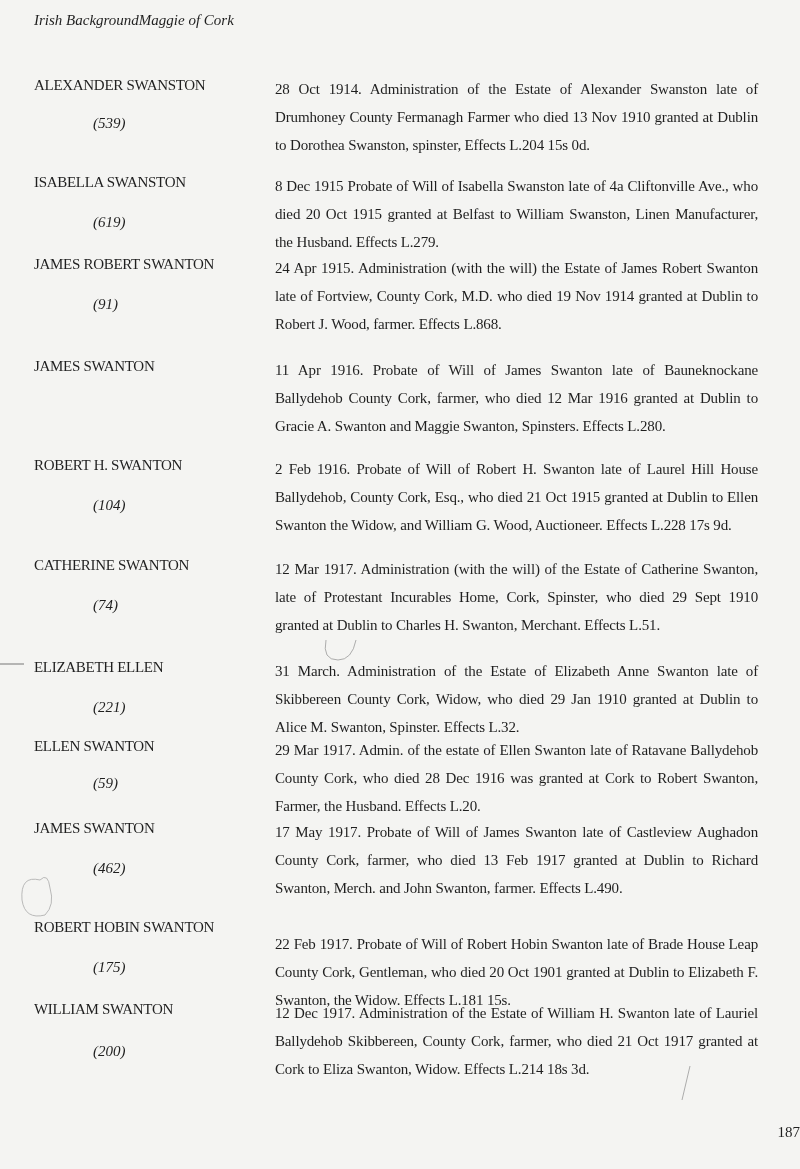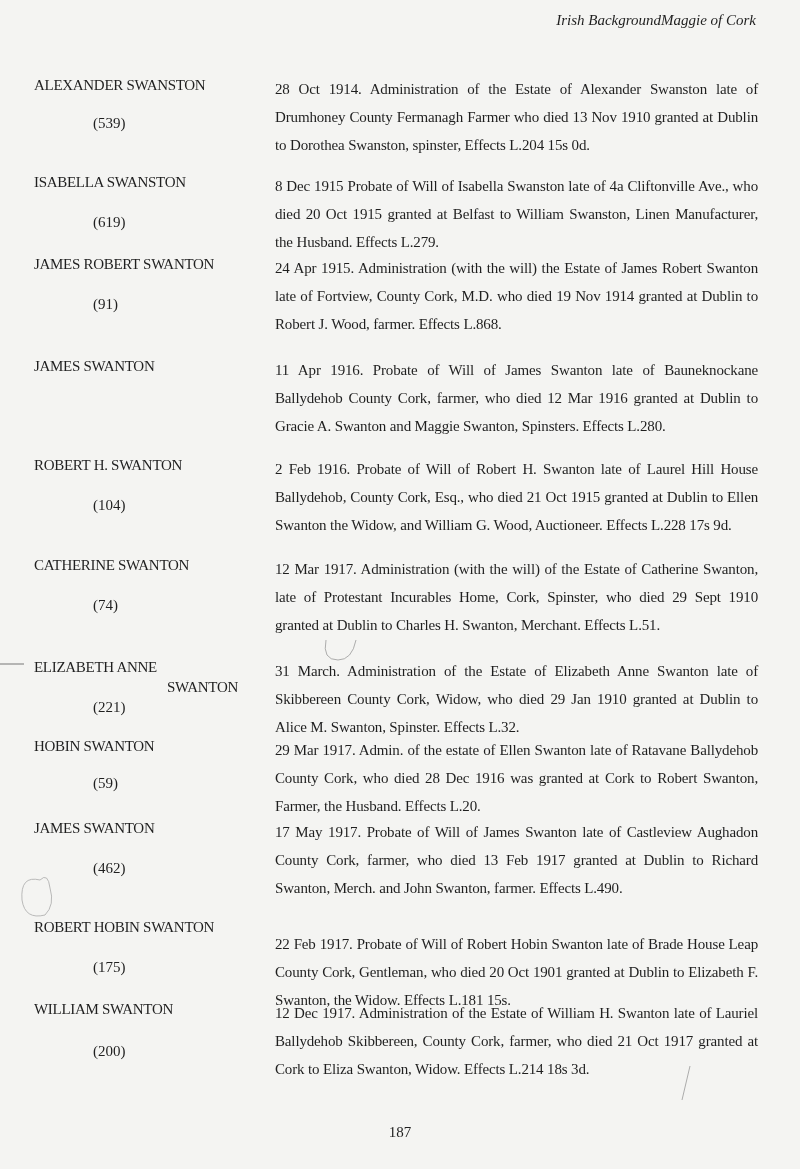--- a/index.html
+++ b/index.html
@@ -7,43 +7,43 @@
     width: 800px; height: 1169px;
     background: #f4f4f2;
     position: relative;
     overflow: hidden;
     font-family: "Liberation Serif", "DejaVu Serif", serif;
     color: #1f1f1f;
   }
   .running-head {
     position: absolute; top: 12px; left: 34px; right: 44px;
     font-style: italic; font-size: 15px;
-    display: flex; justify-content: flex-end;
+    display: flex; justify-content: flex-start;
   }
   .entries { position: absolute; top: 75px; left: 0; width: 800px; }
   .entry {
     position: absolute; left: 0; width: 800px;
   }
   .name {
     position: absolute; left: 34px; width: 235px;
     font-size: 15px; line-height: 20px; letter-spacing: -0.3px;
   }
   .name .line2 { display: block; padding-left: 133px; }
   .ref {
     position: absolute; left: 93px;
-    font-size: 15px; line-height: 20px;
+    font-size: 15px; line-height: 20px; font-style: italic;
   }
   .text {
     position: absolute; left: 275px; width: 483px;
     font-size: 15px; line-height: 28px;
     text-align: justify; letter-spacing: -0.15px;
   }
   .page-number {
     position: absolute; top: 1124px; left: 0; width: 800px;
-    text-align: center; font-size: 15px;
+    text-align: right; font-size: 15px;
   }
   .mark { position: absolute; pointer-events: none; }
 </style>
 </head>
 <body>
 
 <div class="running-head">
   <span>Irish Background</span>
   <span>Maggie of Cork</span>
 </div>
@@ -79,29 +79,28 @@
   </div>
 
   <div class="entry" style="top:480px">
     <div class="name" style="top:0"><span>CATHERINE SWANTON</span></div>
     <div class="ref" style="top:40px">(74)</div>
     <div class="text" style="top:0">12 Mar 1917. Administration (with the will) of the Estate of Catherine Swanton, late of Protestant Incurables Home, Cork, Spinster, who died 29 Sept 1910 granted at Dublin to Charles H.  Swanton, Merchant. Effects L.51.</div>
   </div>
 
   <div class="entry" style="top:582px">
     <div class="name" style="top:0">
-      <span>ELIZABETH ANNE</span>
-      <span class="line2">SWANTON</span>
+      <span>ELIZABETH ELLEN</span>
     </div>
     <div class="ref" style="top:40px">(221)</div>
     <div class="text" style="top:0">31 March. Administration of the Estate of Elizabeth Anne Swanton late of Skibbereen County Cork, Widow, who died 29 Jan 1910 granted at Dublin to Alice M. Swanton, Spinster. Effects L.32.</div>
   </div>
 
   <div class="entry" style="top:661px">
-    <div class="name" style="top:0"><span>HOBIN SWANTON</span></div>
+    <div class="name" style="top:0"><span>ELLEN SWANTON</span></div>
     <div class="ref" style="top:37px">(59)</div>
     <div class="text" style="top:0">29 Mar 1917. Admin. of the estate of Ellen Swanton late of Ratavane Ballydehob County Cork, who died 28 Dec 1916 was granted at Cork to Robert Swanton, Farmer, the Husband.  Effects L.20.</div>
   </div>
 
   <div class="entry" style="top:743px">
     <div class="name" style="top:0"><span>JAMES SWANTON</span></div>
     <div class="ref" style="top:40px">(462)</div>
     <div class="text" style="top:0">17 May 1917. Probate of Will of James Swanton late of Castleview Aughadon County Cork, farmer, who died 13 Feb 1917 granted at Dublin to Richard Swanton, Merch. and John Swanton, farmer. Effects L.490.</div>
   </div>
 

